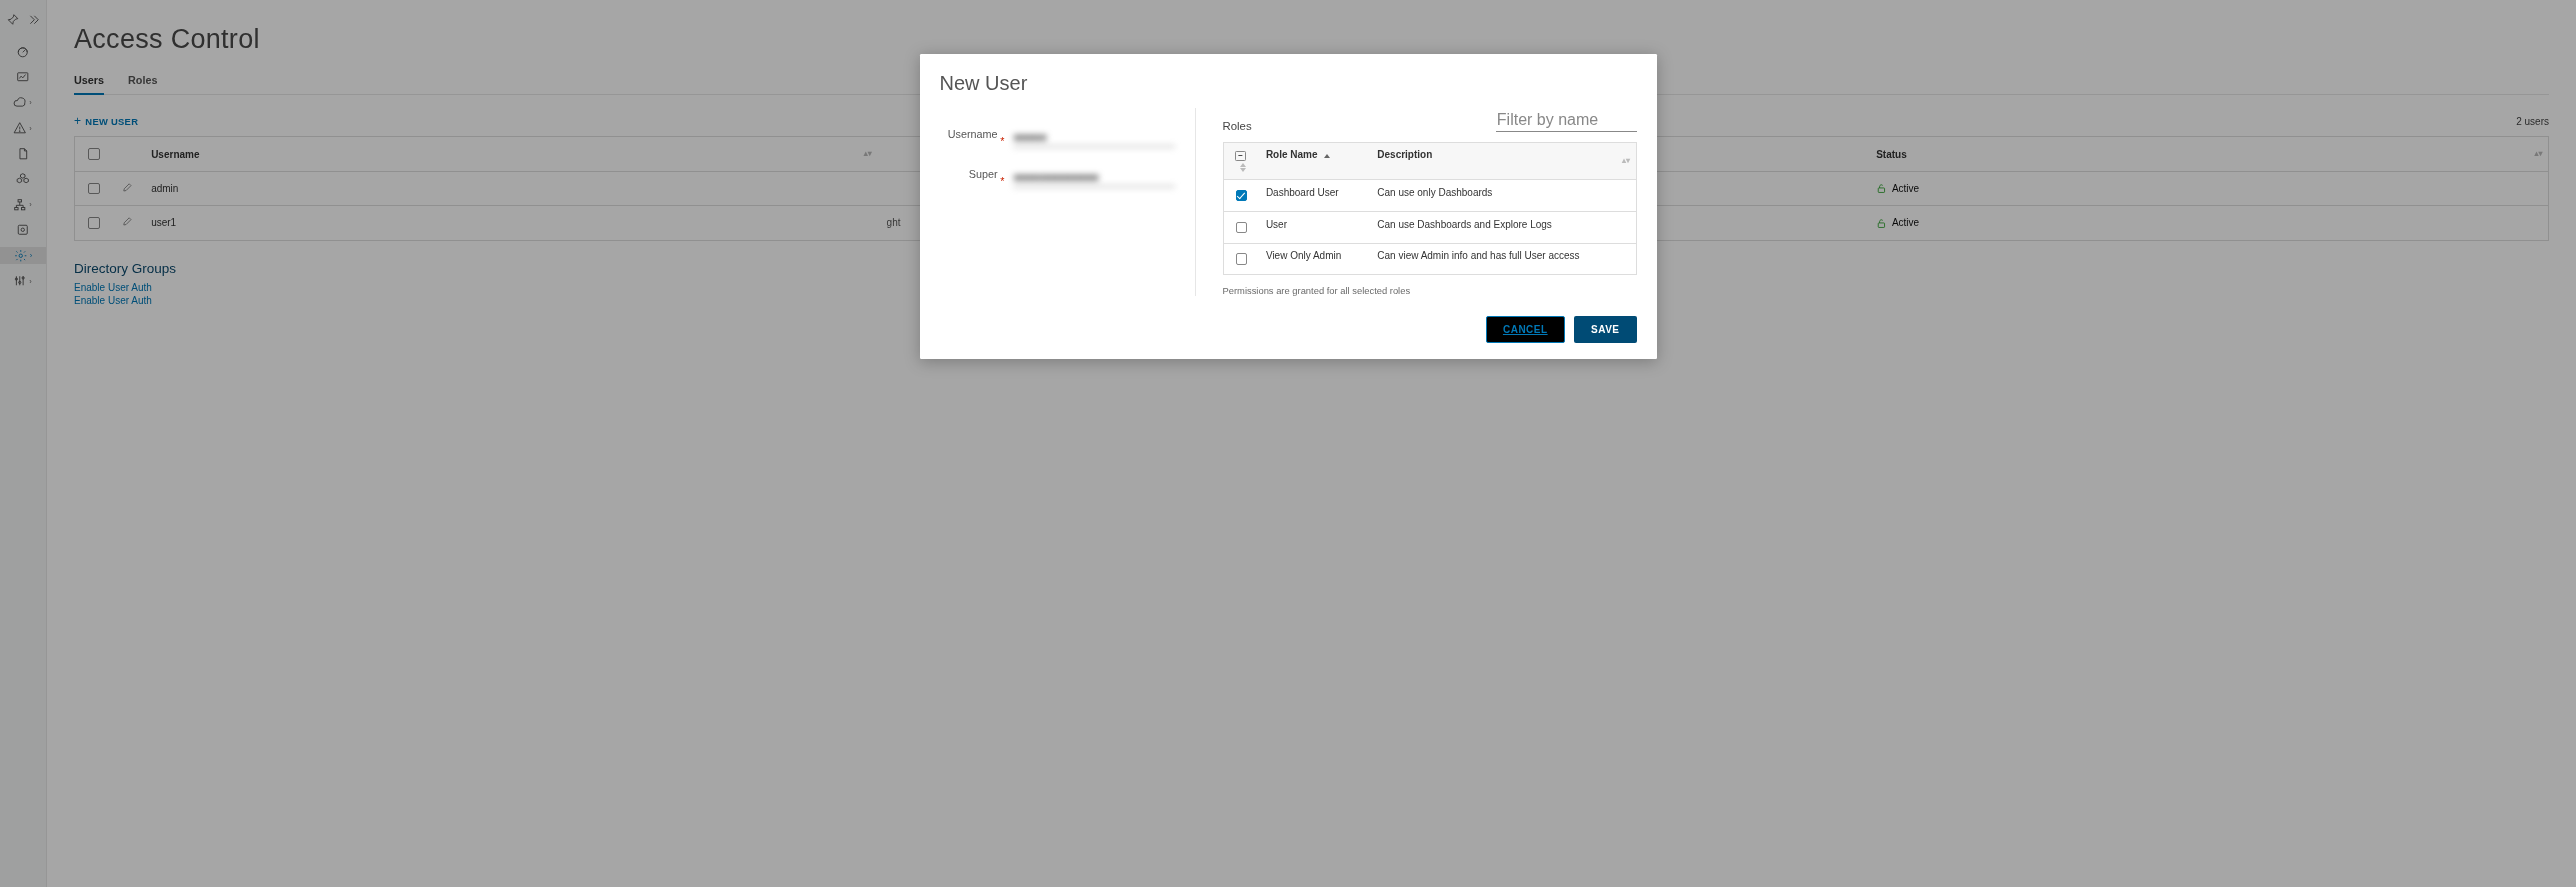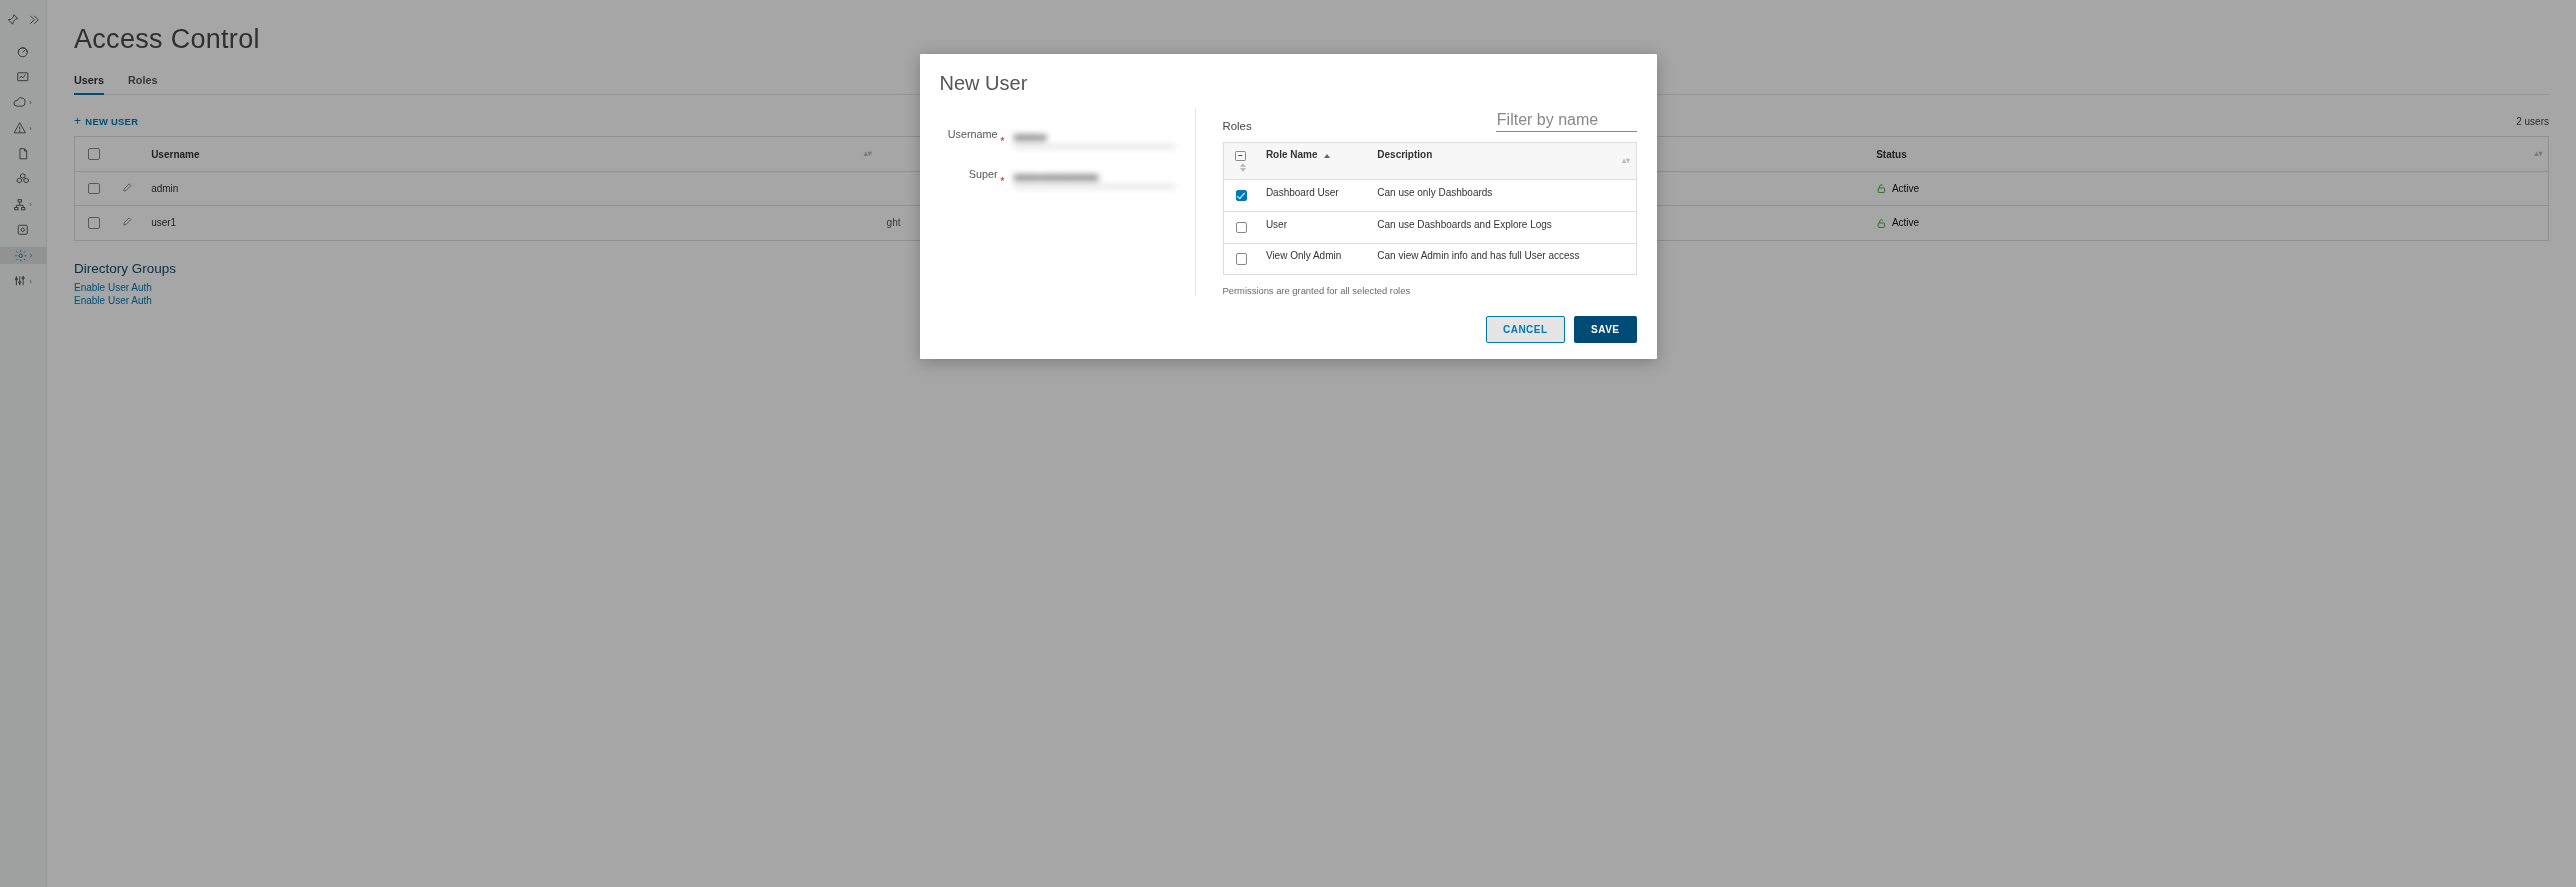--- a/index.html
+++ b/index.html
@@ -344,23 +344,24 @@
   .btn {
     font-size: 10px;
     font-weight: 700;
     letter-spacing: 0.5px;
     padding: 6.7px 16px;
     border-radius: 2px;
     cursor: pointer;
     border: 0.7px solid transparent;
   }
   .btn-outline {
-    background: #e5e5e5;
+    background: #000000;
     color: var(--primary);
     border-color: var(--primary);
+    text-decoration: underline;
   }
   .btn-primary {
     background: var(--primary-dark);
     color: #fff;
   }
 
   .caret-up, .caret-down {
     width: 0; height: 0; display: inline-block;
     border-left: 3.4px solid transparent; border-right: 3.4px solid transparent;
   }

